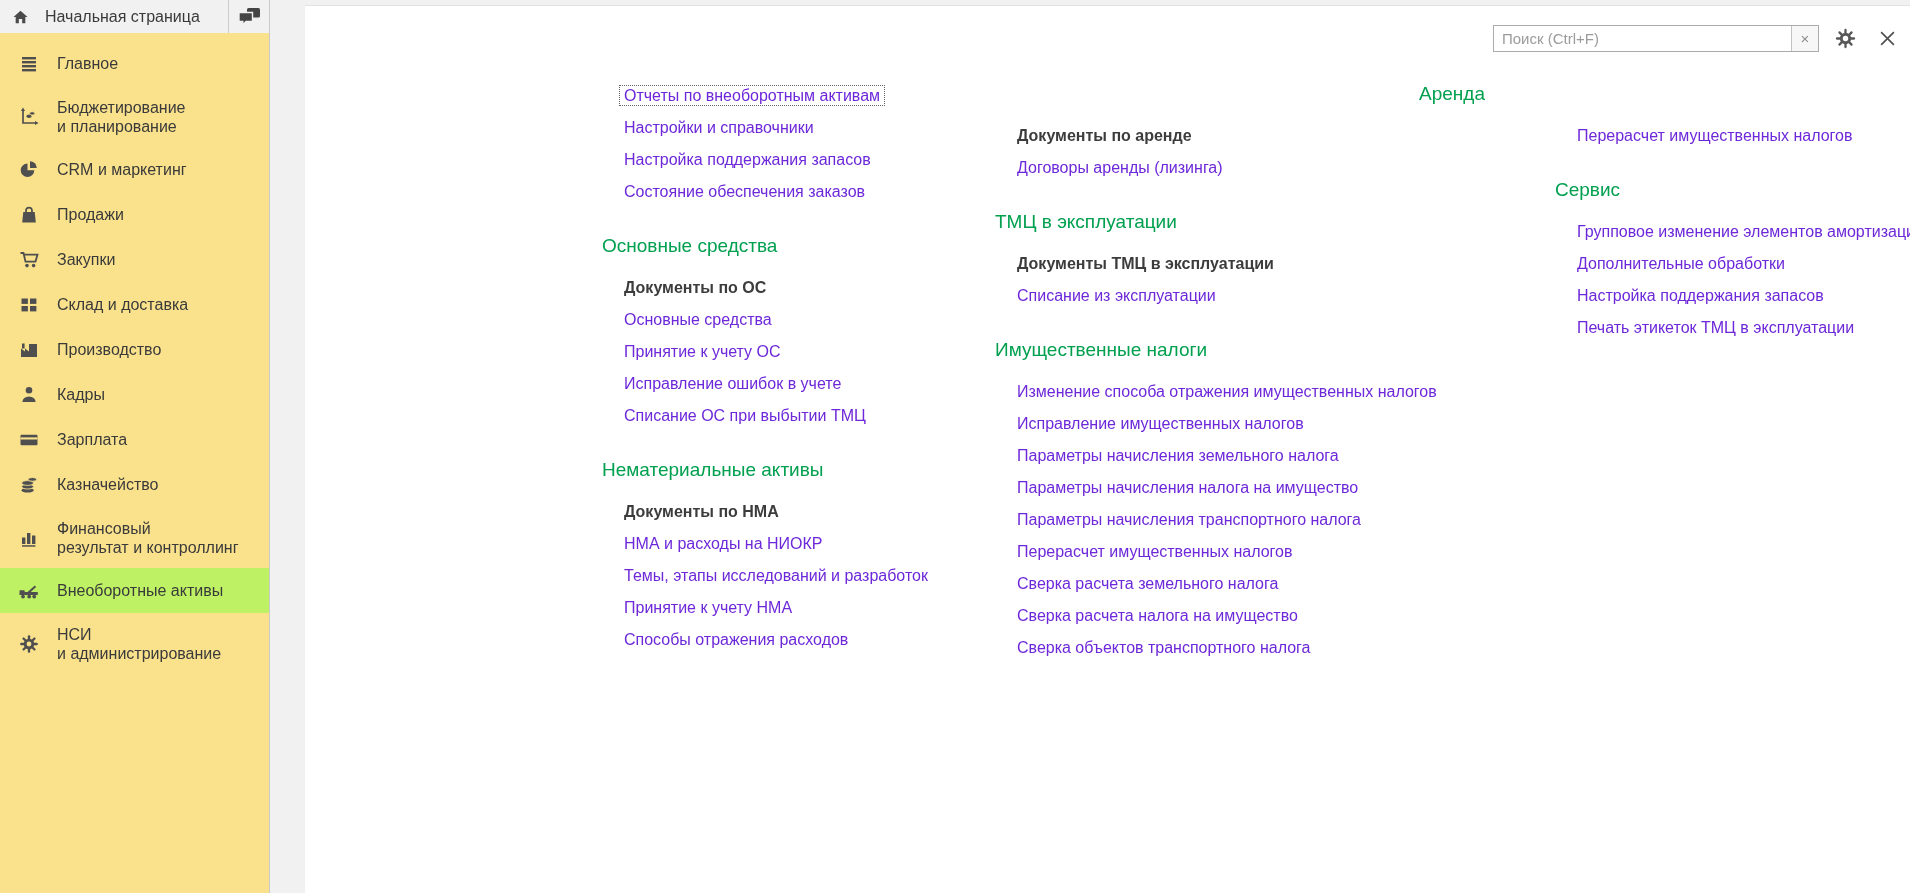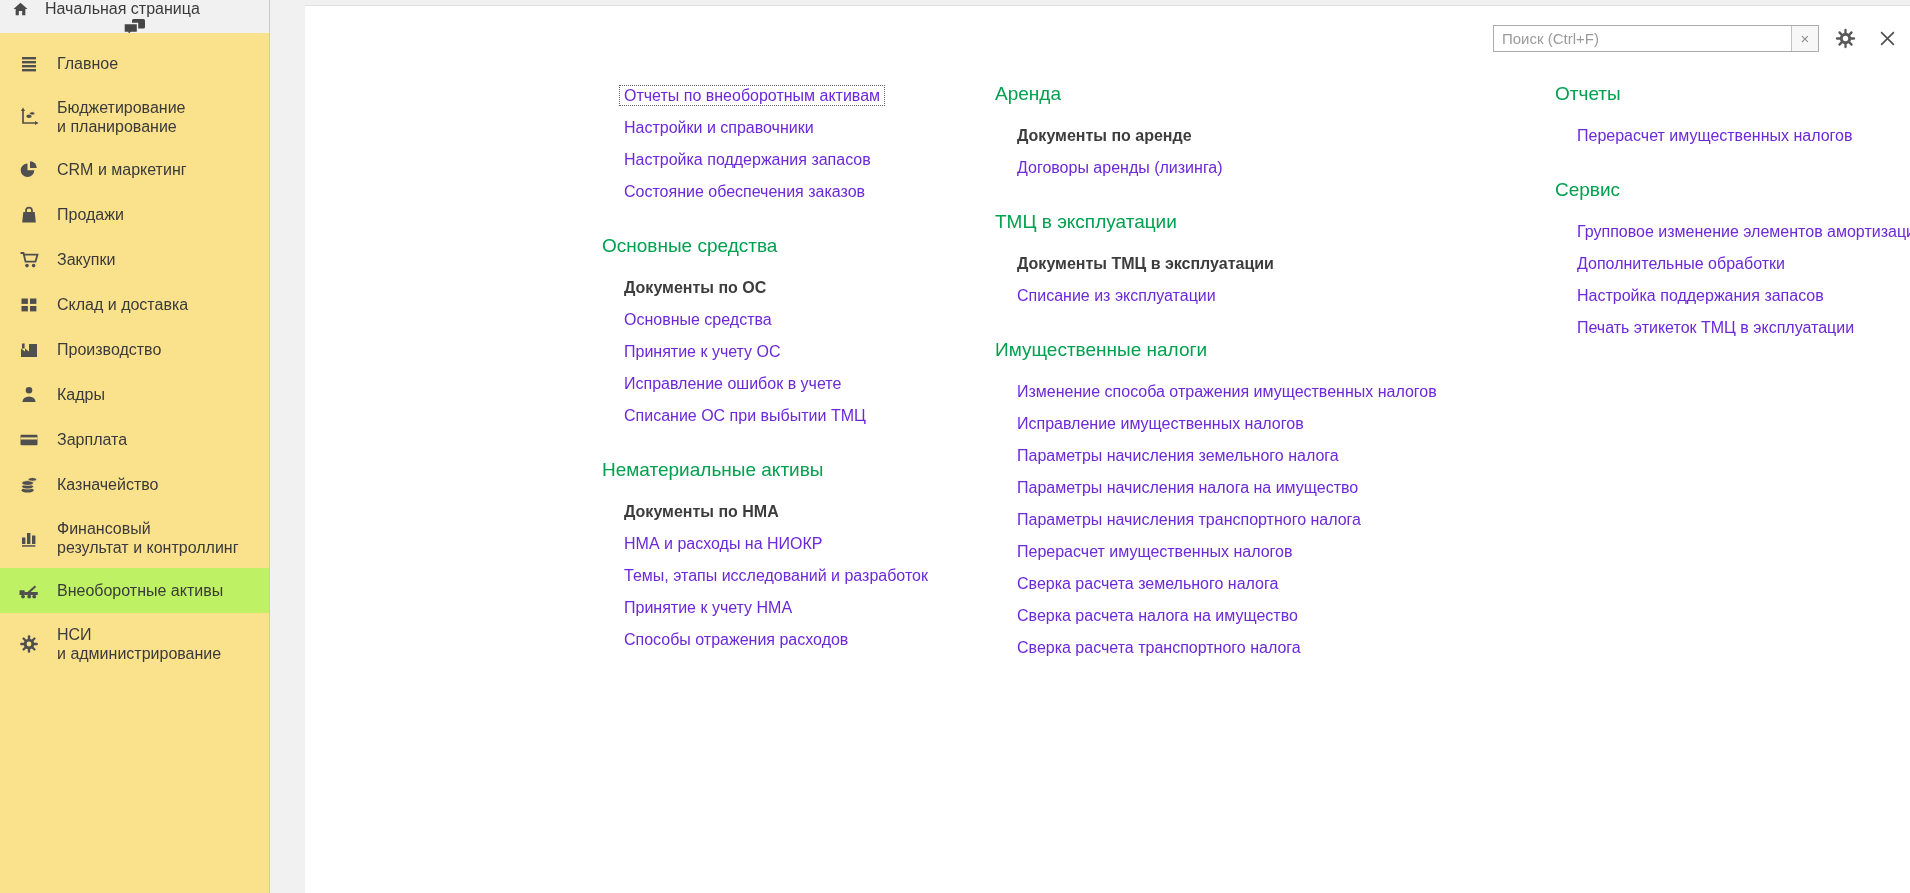--- a/index.html
+++ b/index.html
@@ -6,21 +6,21 @@
   html,body { margin:0; padding:0; }
   body {
     width:1910px; height:893px; position:relative; overflow:hidden;
     background:#f1f1f1;
     font-family:"Liberation Sans","DejaVu Sans",sans-serif;
     -webkit-font-smoothing:antialiased;
   }
 
   
   .rail { position:absolute; left:0; top:0; bottom:0; width:270px; border-right:1px solid #c9c9c9; }
-  .tabbar { height:33px; background:#f1f1f1; display:flex; align-items:stretch;flex-direction:column; }
+  .tabbar { height:33px; background:#f1f1f1; display:flex; align-items:stretch; }
   .tab { width:228px; display:flex; align-items:center; padding-left:13px; cursor:pointer; }
   .tab .home-ic { display:flex; margin-right:17px; }
   .tab-label { font-size:16px; color:#3a3a3a; white-space:nowrap; }
   .tab-sep { width:1px; background:#cdcdcd; }
   .chat-btn { flex:1; display:flex; align-items:center; justify-content:center; background:none; border:0; padding:0; cursor:pointer; }
 
   .sidebar { position:absolute; top:33px; left:0; right:0; bottom:0; background:var(--yellow,#fae28d); padding-top:8px; }
   .side-item { display:flex; align-items:center; cursor:pointer; }
   .side-item.single { height:45px; }
   .side-item.double { height:61px; }
@@ -42,21 +42,21 @@
   .icon-btn { background:none; border:0; padding:0; cursor:pointer; display:flex; align-items:center; }
   .gear-btn { margin-left:16px; }
   .close-btn { margin-left:23px; }
 
   
   .col { position:absolute; top:80px; }
   .col1 { left:297px; width:370px; }
   .col2 { left:690px; width:490px; }
   .col3 { left:1250px; width:430px; }
   .group-header { font-size:19px; line-height:28px; color:var(--green,#00a04f); margin:24px 0 12px; white-space:nowrap; }
-  .group:first-child .group-header { margin-top:0; }
+  .group:first-child .group-header { margin-top:0;text-align:right; }
   .cmd { font-size:16px; line-height:32px; color:#6d28d9; padding-left:22px; white-space:nowrap; cursor:pointer; }
   .cmd.bold { font-weight:bold; color:#3c3c3c; }
   .cmd-label.focused { border:1px dotted #666; padding:1px 4px; margin-left:-5px; }
 </style>
 </head>
 <body style="--green: #00a04f; --yellow: #fae28d;">
 
 <div class="rail">
   <div class="tabbar">
     <div class="tab">
@@ -284,21 +284,21 @@
         <div class="group">
           <div class="group-header">Имущественные налоги</div>
           <div class="cmd"><span class="cmd-label">Изменение способа отражения имущественных налогов</span></div>
           <div class="cmd"><span class="cmd-label">Исправление имущественных налогов</span></div>
           <div class="cmd"><span class="cmd-label">Параметры начисления земельного налога</span></div>
           <div class="cmd"><span class="cmd-label">Параметры начисления налога на имущество</span></div>
           <div class="cmd"><span class="cmd-label">Параметры начисления транспортного налога</span></div>
           <div class="cmd"><span class="cmd-label">Перерасчет имущественных налогов</span></div>
           <div class="cmd"><span class="cmd-label">Сверка расчета земельного налога</span></div>
           <div class="cmd"><span class="cmd-label">Сверка расчета налога на имущество</span></div>
-          <div class="cmd"><span class="cmd-label">Сверка расчета транспортного налога</span></div>
+          <div class="cmd"><span class="cmd-label">Сверка объектов транспортного налога</span></div>
         </div>
       </div>
       <div class="col col3">
         <div class="group">
           <div class="group-header">Отчеты</div>
           <div class="cmd"><span class="cmd-label">Перерасчет имущественных налогов</span></div>
         </div>
         <div class="group">
           <div class="group-header">Сервис</div>
           <div class="cmd"><span class="cmd-label">Групповое изменение элементов амортизации</span></div>

